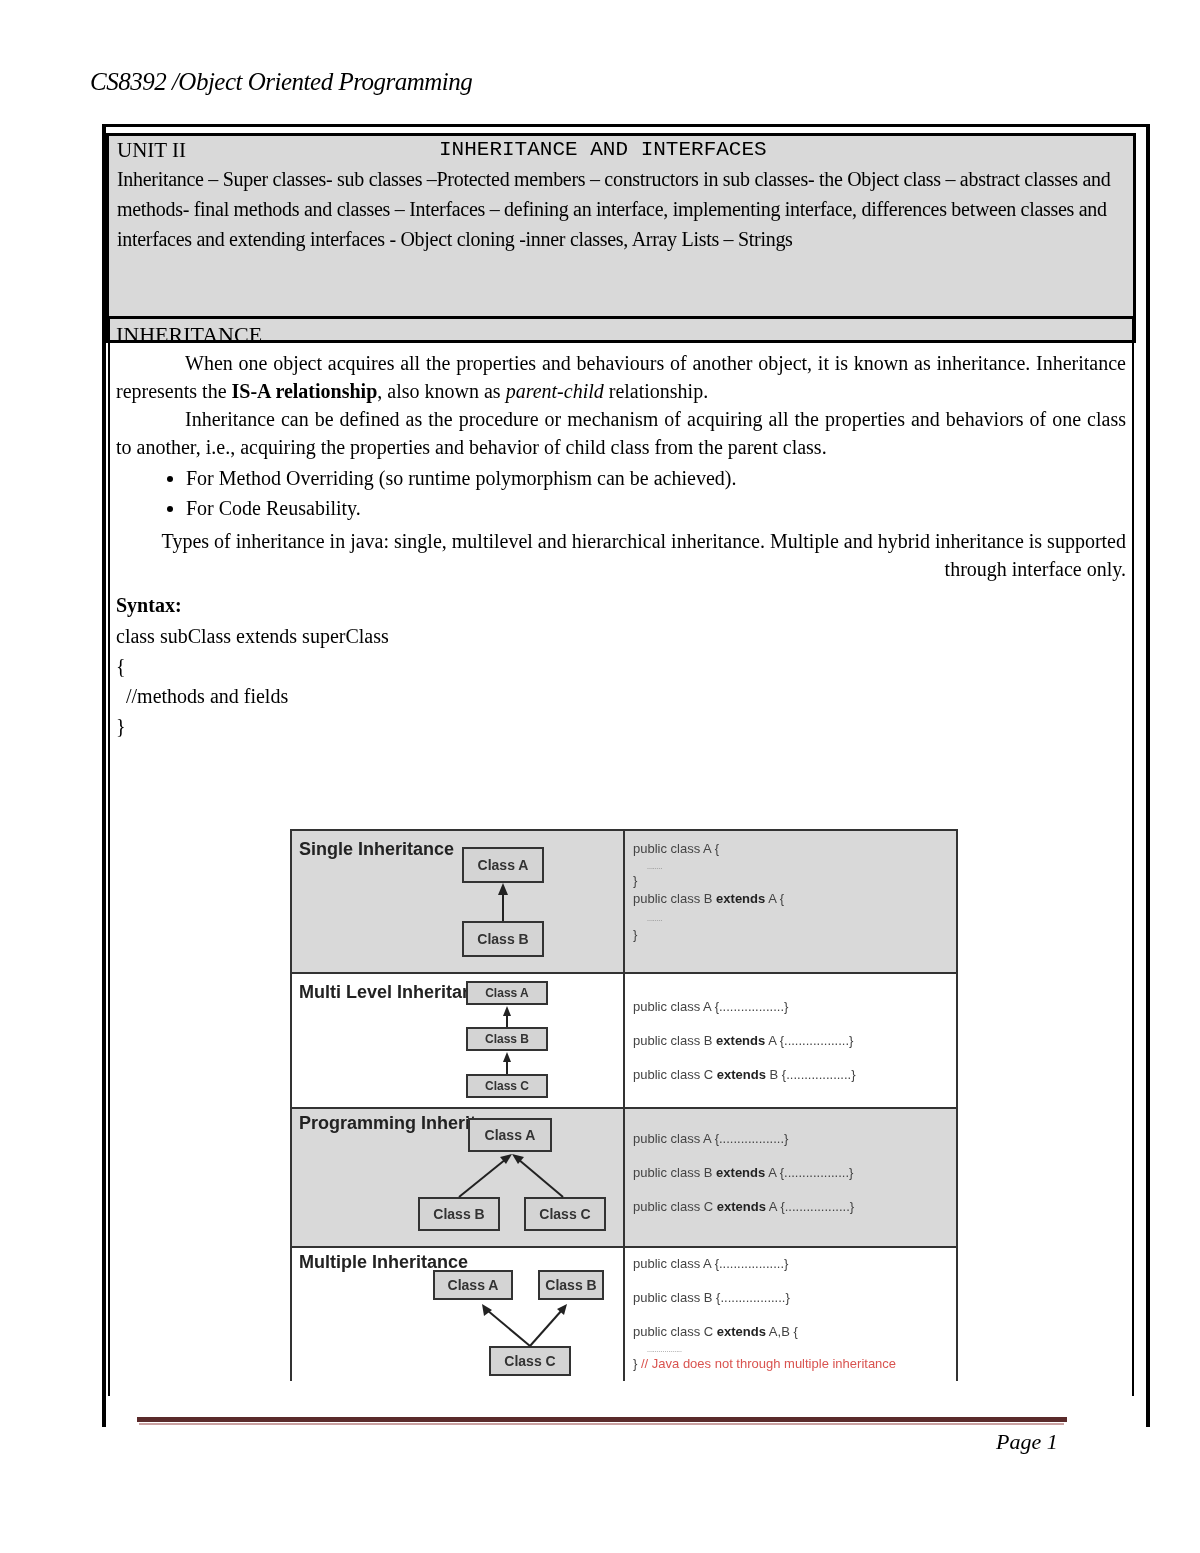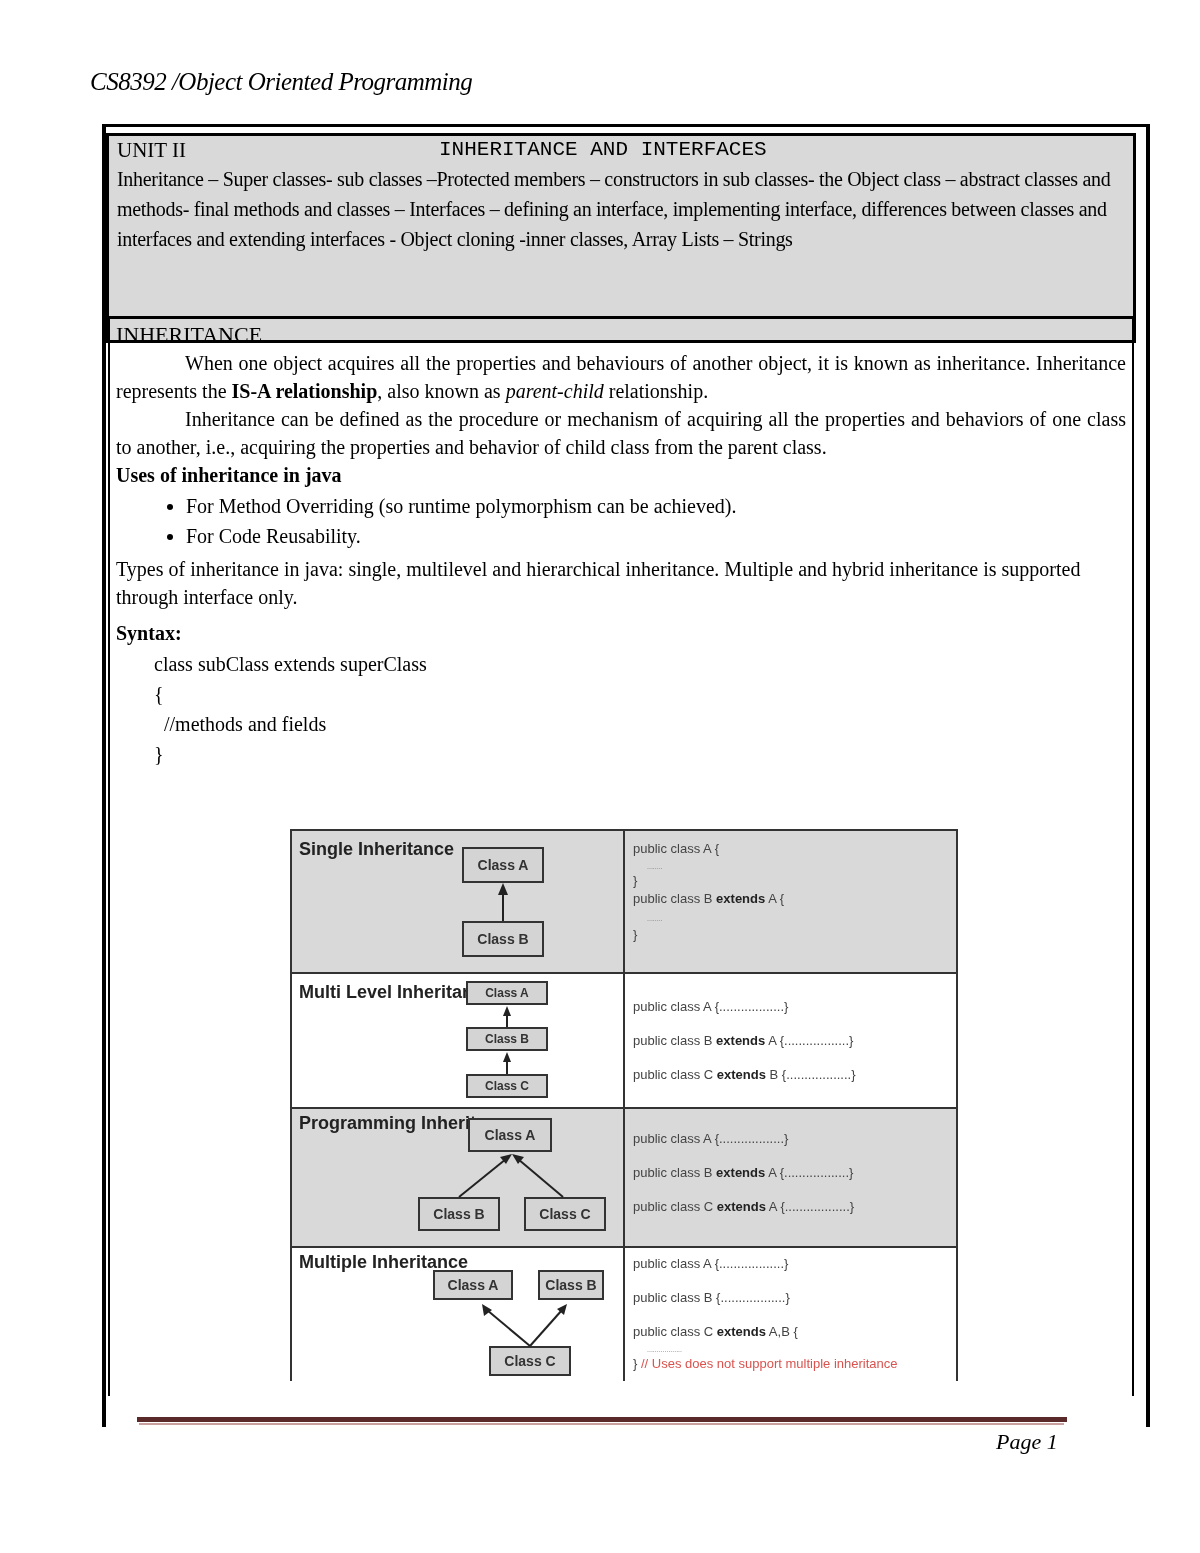--- a/index.html
+++ b/index.html
@@ -19,21 +19,21 @@
              border-top: 3px solid #000; border-left: 2px solid #000; border-right: 2px solid #000;
              box-sizing: border-box; padding: 2px 6px; font-size: 20px; font-family: "Liberation Serif", serif; }
   .content p { margin: 0; line-height: 28px; text-align: justify; }
   .h-inherit { font-size: 22px; line-height: 30px; }
   .indent { text-indent: 69px; }
   .bold { font-weight: bold; }
   ul.uses { margin: 2px 0 0 0; padding-left: 70px; list-style: disc; }
   ul.uses li { line-height: 30px; }
   .types { margin-top: 4px !important; }
   .syntax-h { margin-top: 6px !important; line-height: 32px !important; }
-  .code p { line-height: 30px; margin-left: 38px; }
+  .code p { line-height: 30px; }
   .diagram { position: absolute; left: 290px; top: 829px; width: 668px; height: 552px;
              border: 2px solid #333; box-sizing: border-box; font-family: "Liberation Sans", sans-serif; }
   .drow { position: absolute; left: 0; width: 664px; border-bottom: 2px solid #333; box-sizing: border-box; }
   .drow.last { border-bottom: none; }
   .dleft { position: absolute; left: 0; top: 0; width: 333px; height: 100%; border-right: 2px solid #333; box-sizing: border-box; }
   .dright { position: absolute; left: 333px; top: 0; width: 331px; height: 100%; }
   .gray { background: #d9d9d9; }
   .white { background: #ffffff; }
   .dlabel { position: absolute; left: 7px; top: 8px; font-size: 18px; font-weight: bold; color: #222; }
   .cbox { position: absolute; border: 2px solid #333; background: #d4d4d4; font-weight: bold; color: #333;
@@ -60,26 +60,25 @@
     <span>UNIT II</span>
     <span class="title">INHERITANCE AND INTERFACES</span>
   </div>
   <div class="unit-desc">Inheritance – Super classes- sub classes –Protected members – constructors in sub classes- the Object class – abstract classes and methods- final methods and classes – Interfaces – defining an interface, implementing interface, differences between classes and interfaces and extending interfaces - Object cloning -inner classes, Array Lists – Strings</div>
 </div>
 
 <div class="content">
   <p class="h-inherit">INHERITANCE</p>
   <p class="indent"><span>When one object acquires all the properties and behaviours of another object, it is known as inheritance. Inheritance represents the </span><span class="bold">IS-A relationship</span><span>, also known as </span><i>parent-child</i><span> relationship.</span></p>
   <p class="indent">Inheritance can be defined as the procedure or mechanism of acquiring all the properties and behaviors of one class to another, i.e., acquiring the properties and behavior of child class from the parent class.</p>
-  <p class="bold">Uses of inheritance in java</p>
   <ul class="uses">
     <li>For Method Overriding (so runtime polymorphism can be achieved).</li>
     <li>For Code Reusability.</li>
   </ul>
-  <p class="types" style="text-align:left">Types of inheritance in java: single, multilevel and hierarchical inheritance. Multiple and hybrid inheritance is supported through interface only.</p>
+  <p class="types" style="text-align:right">Types of inheritance in java: single, multilevel and hierarchical inheritance. Multiple and hybrid inheritance is supported through interface only.</p>
   <p class="bold syntax-h">Syntax:</p>
   <div class="code">
     <p>class subClass extends superClass</p>
     <p>{</p>
     <p style="white-space:pre">  //methods and fields</p>
     <p>}</p>
   </div>
 </div>
 
 <div class="diagram">
@@ -155,20 +154,20 @@
         <polygon points="190,56 192,68 200,62" fill="#222"></polygon>
         <line x1="238" y1="98" x2="270" y2="62" stroke="#222" stroke-width="2"></line>
         <polygon points="275,56 265,61 272,67" fill="#222"></polygon>
       </svg>
     </div>
     <div class="dright white">
       <div class="codeln" style="top:8px">public class A {..................}</div>
       <div class="codeln" style="top:42px">public class B {..................}</div>
       <div class="codeln" style="top:76px"><span>public class C </span><b>extends</b><span> A,B {</span></div>
       <div class="codeln tiny" style="top:98px;left:22px">..................</div>
-      <div class="codeln" style="top:108px"><span>}</span> <span class="red">// Uses does not support multiple inheritance</span></div>
+      <div class="codeln" style="top:108px"><span>}</span> <span class="red">// Java does not through multiple inheritance</span></div>
     </div>
   </div>
 </div>
 
 <div class="footer-line1"></div>
 <div class="footer-line2"></div>
 <div class="page-num">Page 1</div>
 
 </body></html>

